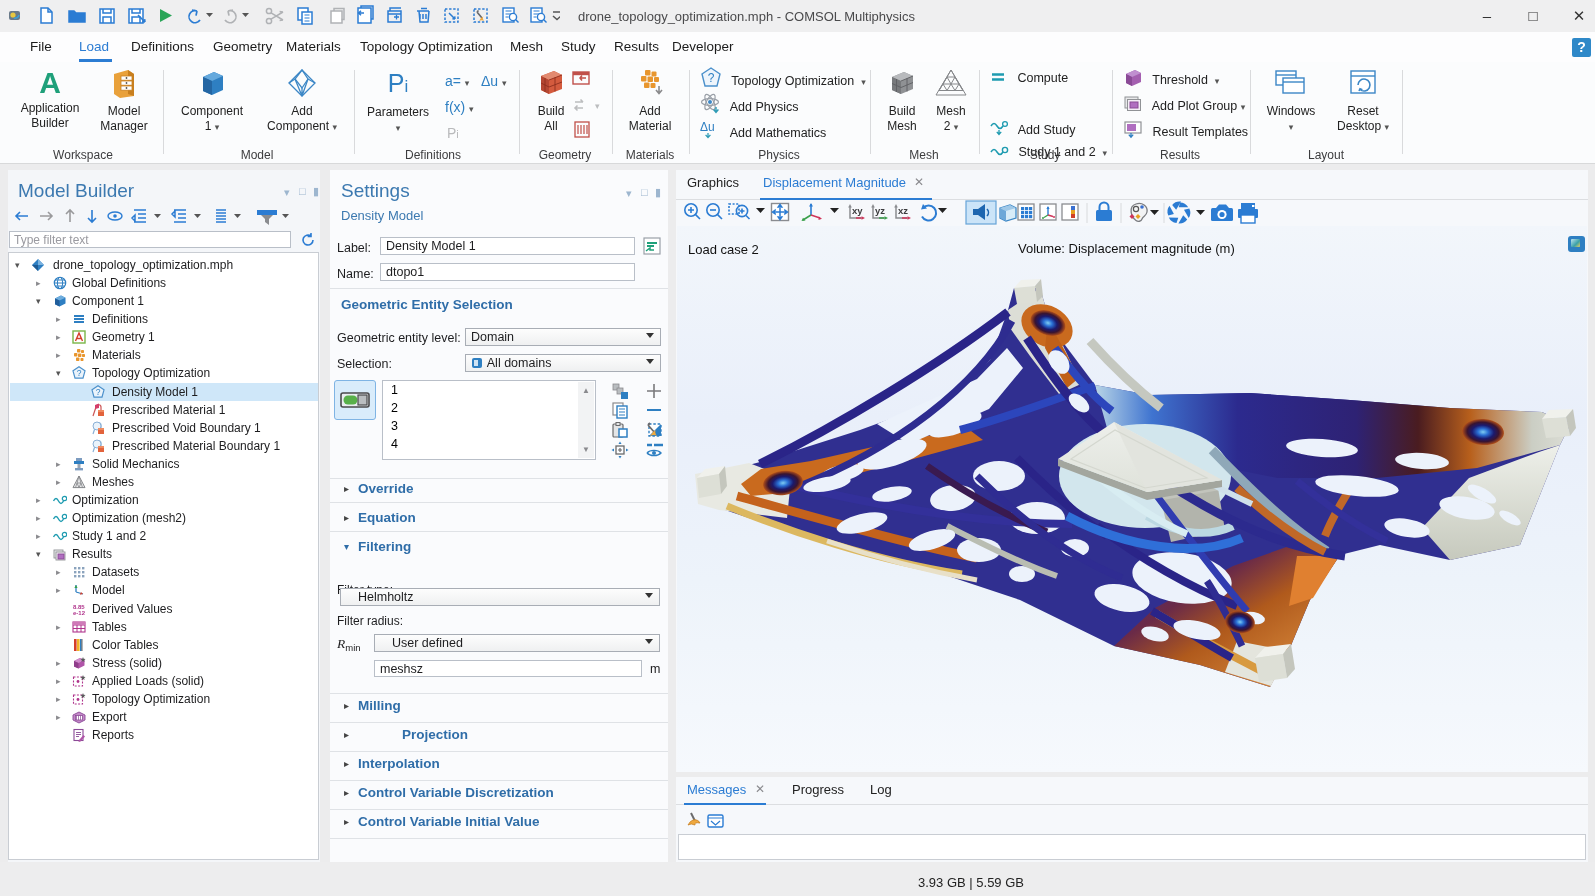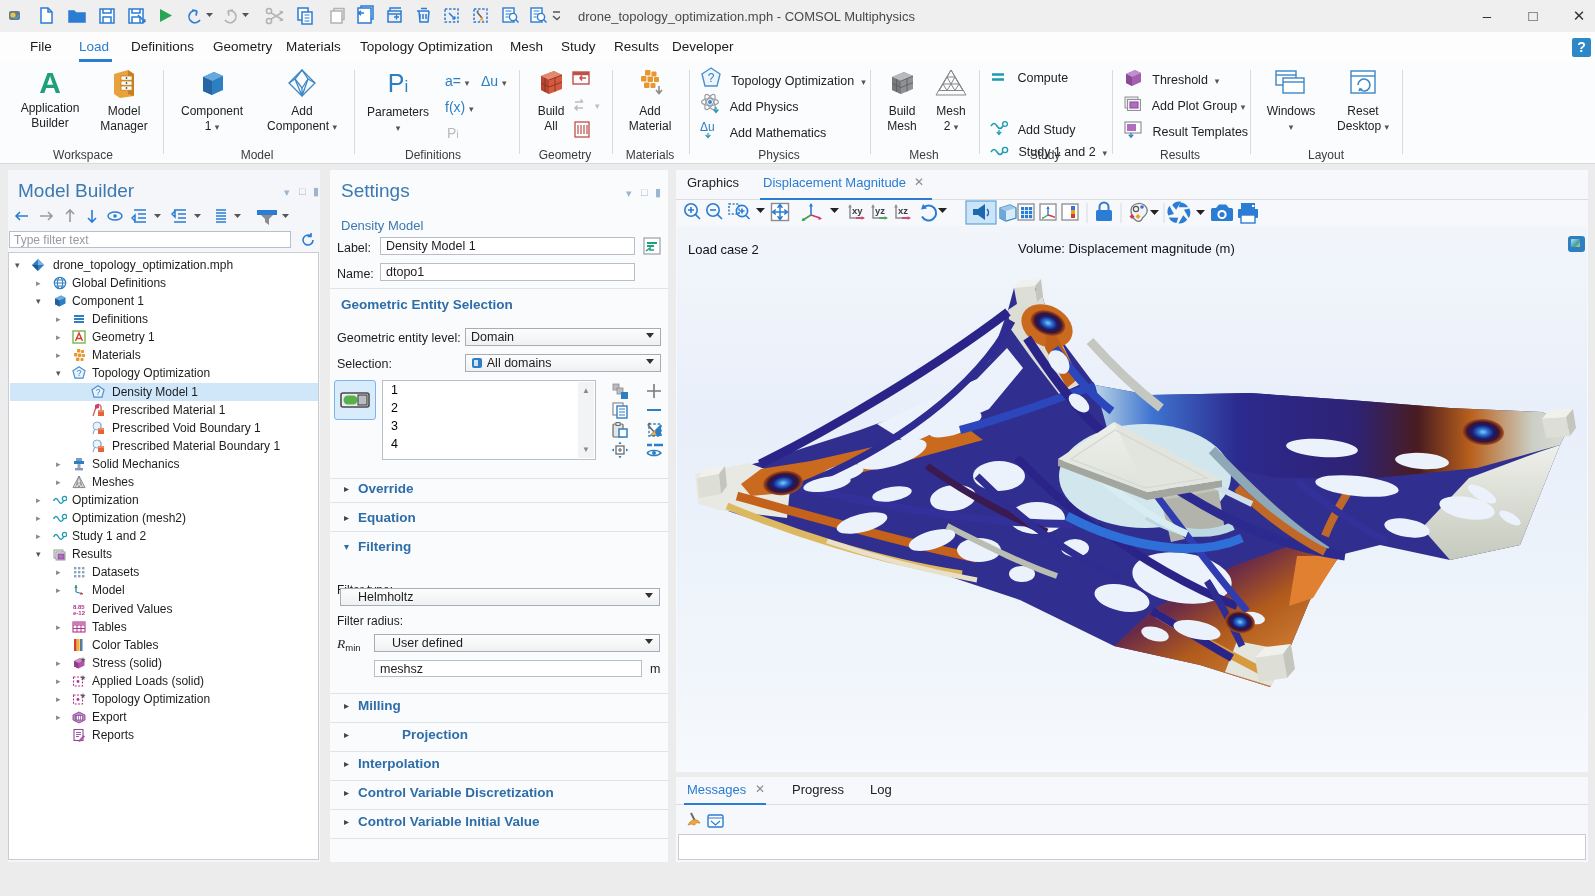--- a/index.html
+++ b/index.html
@@ -650,21 +650,21 @@
             <path d="M4,4.5 h5 M4,6.5 h5 M4,8.5 h3" stroke="#8a4a96" stroke-width="0.9"></path>
             <path d="M7,12 l4.5,-5 1.5,1.4 -4.5,5 -2,0.6 z" fill="#b054a8"></path>
           </svg>
           <span class="lab" style="left:82px;">Reports</span>
         </div>
     </div>
   </div>
 
   <div id="settings" class="panel">
     <div class="ptitle" style="position:absolute;left:11px;top:10px;">Settings</div>
-    <div style="position:absolute;left:11px;top:38px;font-size:13px;color:#3c79b0;margin-top:10px;">Density Model</div>
+    <div style="position:absolute;left:11px;top:38px;font-size:13px;color:#3c79b0;">Density Model</div>
     <div id="settings-content">
       <div class="phdr-ico" style="left:296px;top:17px;">▾</div>
       <div class="phdr-ico" style="left:311px;top:16px;">□</div>
       <div class="phdr-ico" style="left:325px;top:16px;">▮</div>
       <div class="flabel" style="left:7px;top:71px;">Label:</div>
       <div class="inp" style="left:50px;top:67px;width:255px;height:18px;">Density Model 1</div>
       <svg width="18" height="18" viewBox="0 0 18 18" style="position:absolute;left:313px;top:67px;">
           <rect x="1" y="1" width="16" height="16" fill="#fff" stroke="#9aa0a8" stroke-width="1.2"></rect>
           <path d="M4,6 h10 M4,9 h7" stroke="#1fa07a" stroke-width="1.8"></path>
           <path d="M3,14 l4,-3 v2 h4" stroke="#1fa07a" stroke-width="1.5" fill="none"></path>
@@ -1065,13 +1065,16 @@
         <path d="M12,9 q5,-1 7,3 q-6,-1 -5,2 q-4,-2 -7,0 q2,-4 5,-5 z" fill="#efa93f" stroke="#c87f1f" stroke-width="0.8"></path>
         <g>
           <rect x="27" y="4" width="15" height="12" rx="1.5" fill="#fff" stroke="#2b7cd3" stroke-width="1.4"></rect>
           <path d="M27,7 h15 M30,10 l4.5,4 4.5,-4" stroke="#2b7cd3" stroke-width="1.2" fill="none"></path>
         </g>
       </svg>
     </div>
     <div id="msgbox"></div>
   </div>
 
+  <div id="statusbar">
+      <div id="statustext">3.93 GB | 5.59 GB</div>
+    </div>
 </div>
 
 </body></html>

